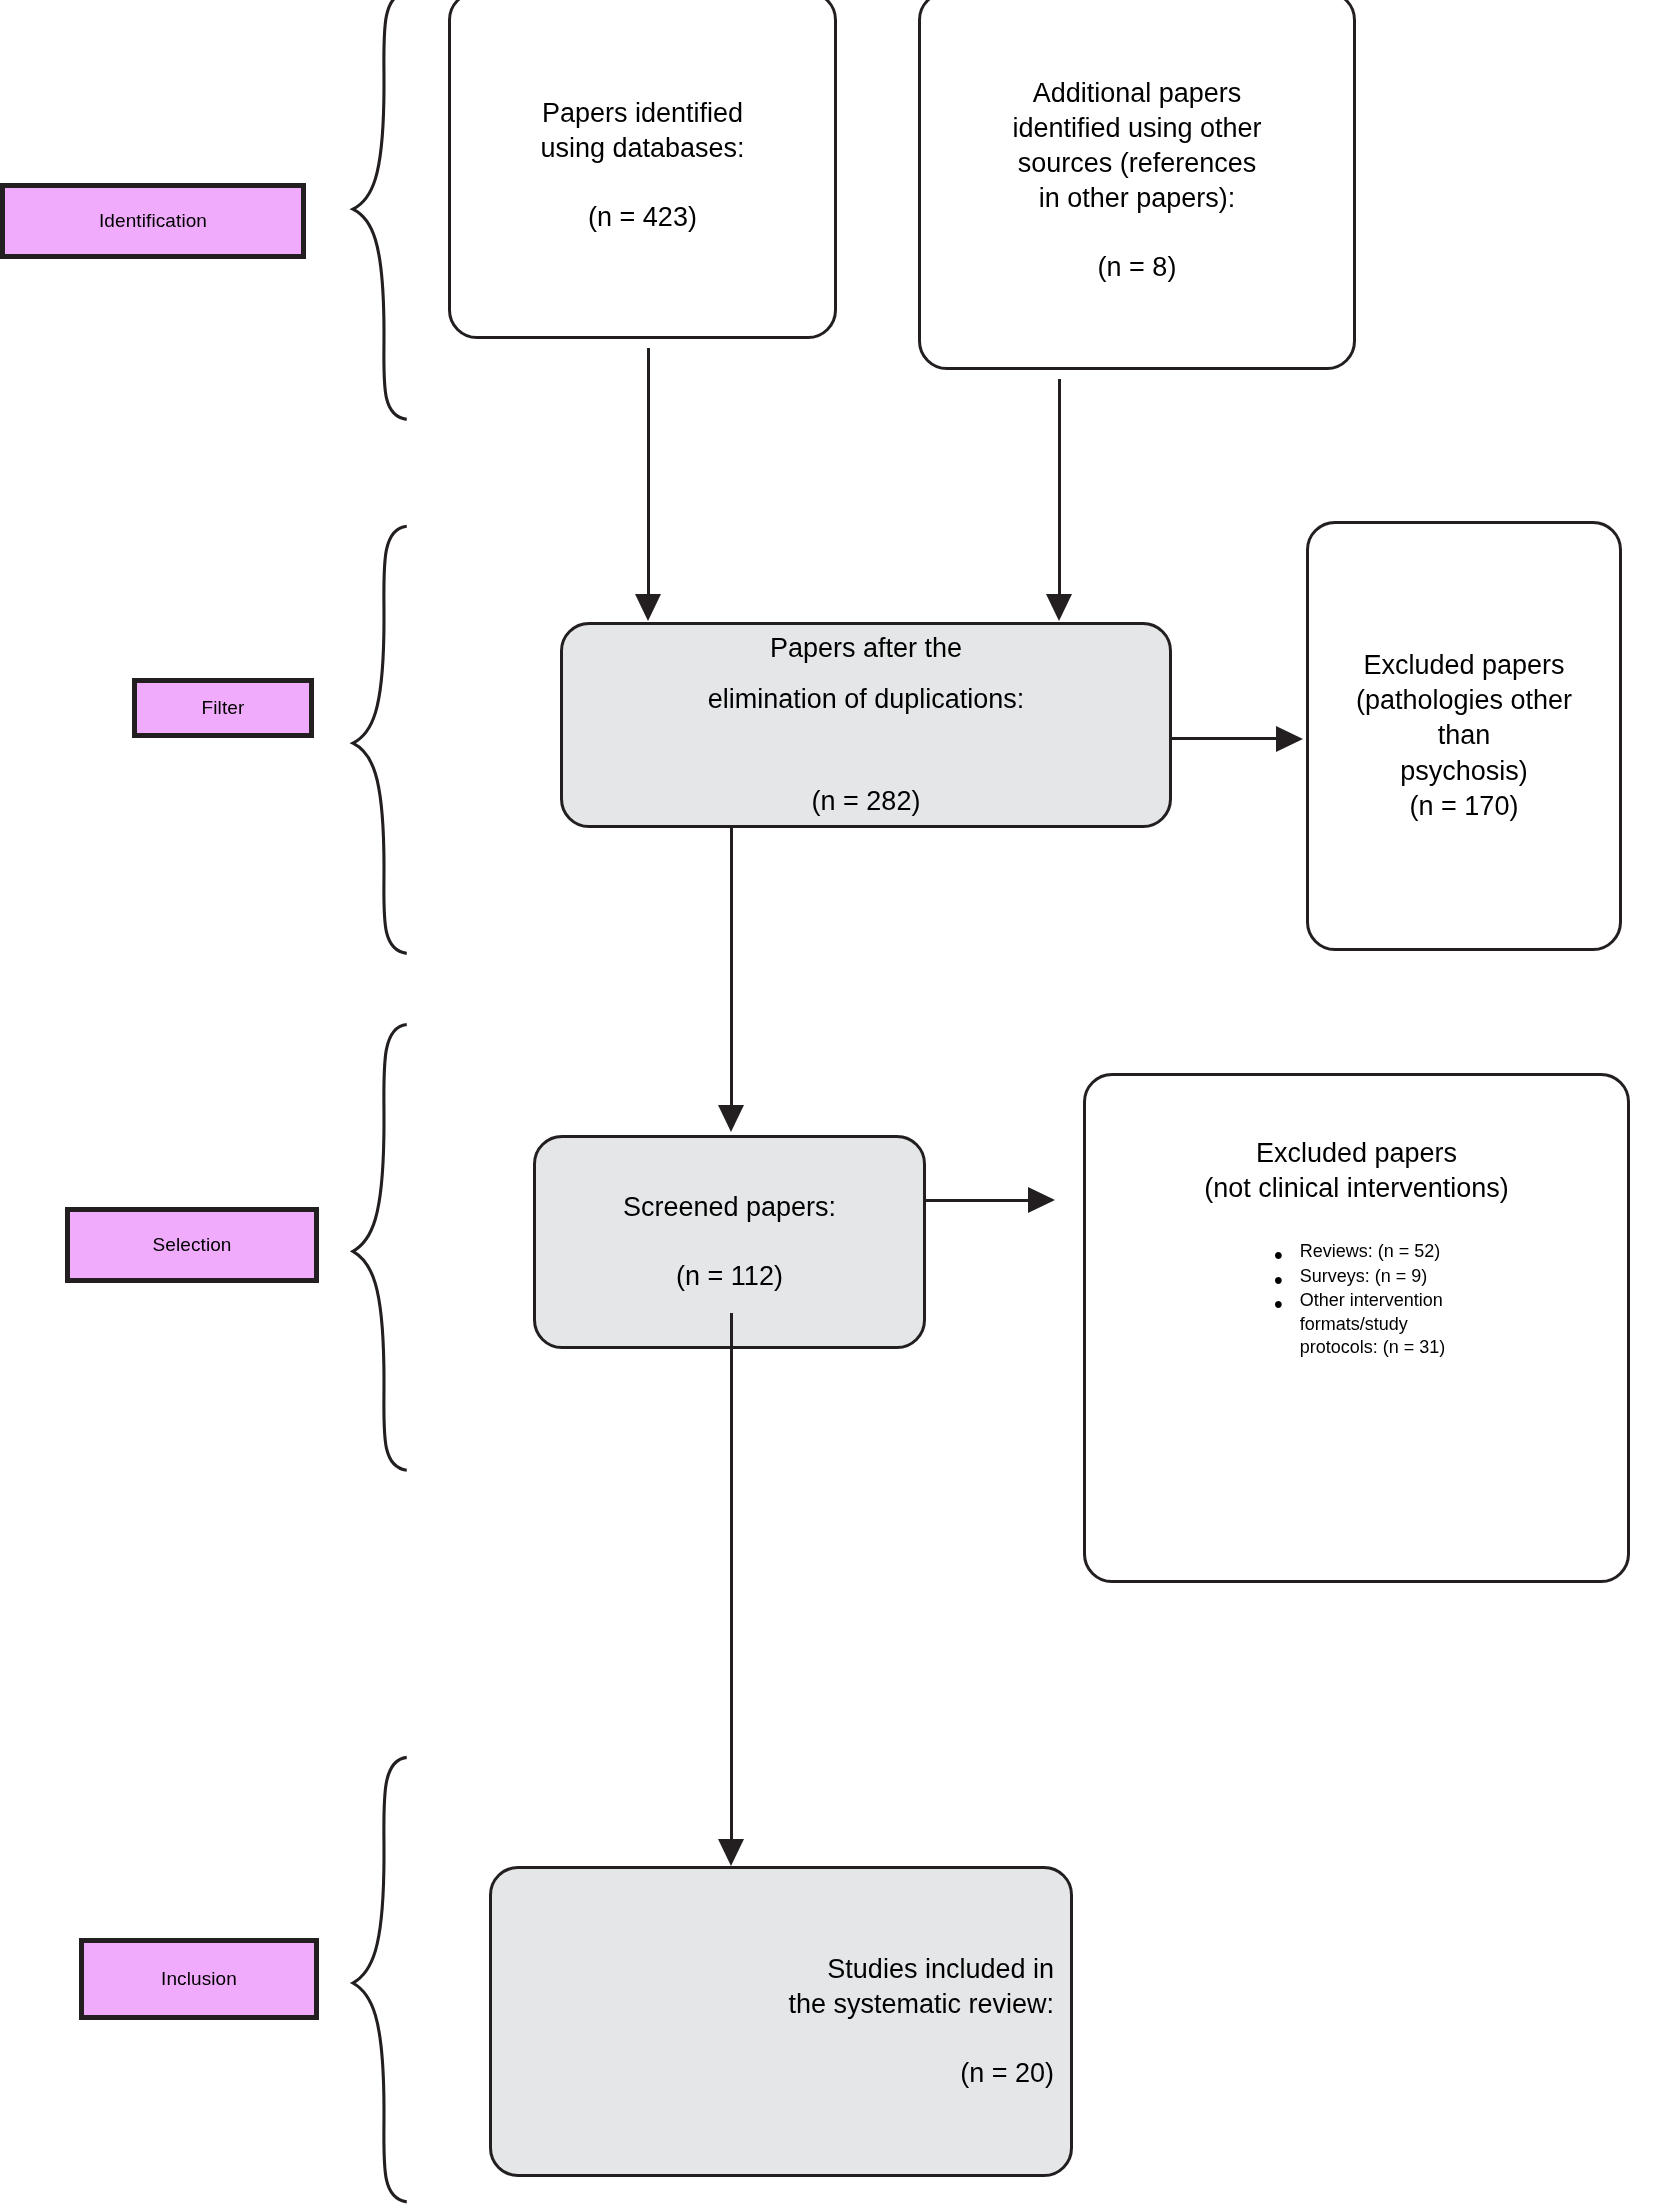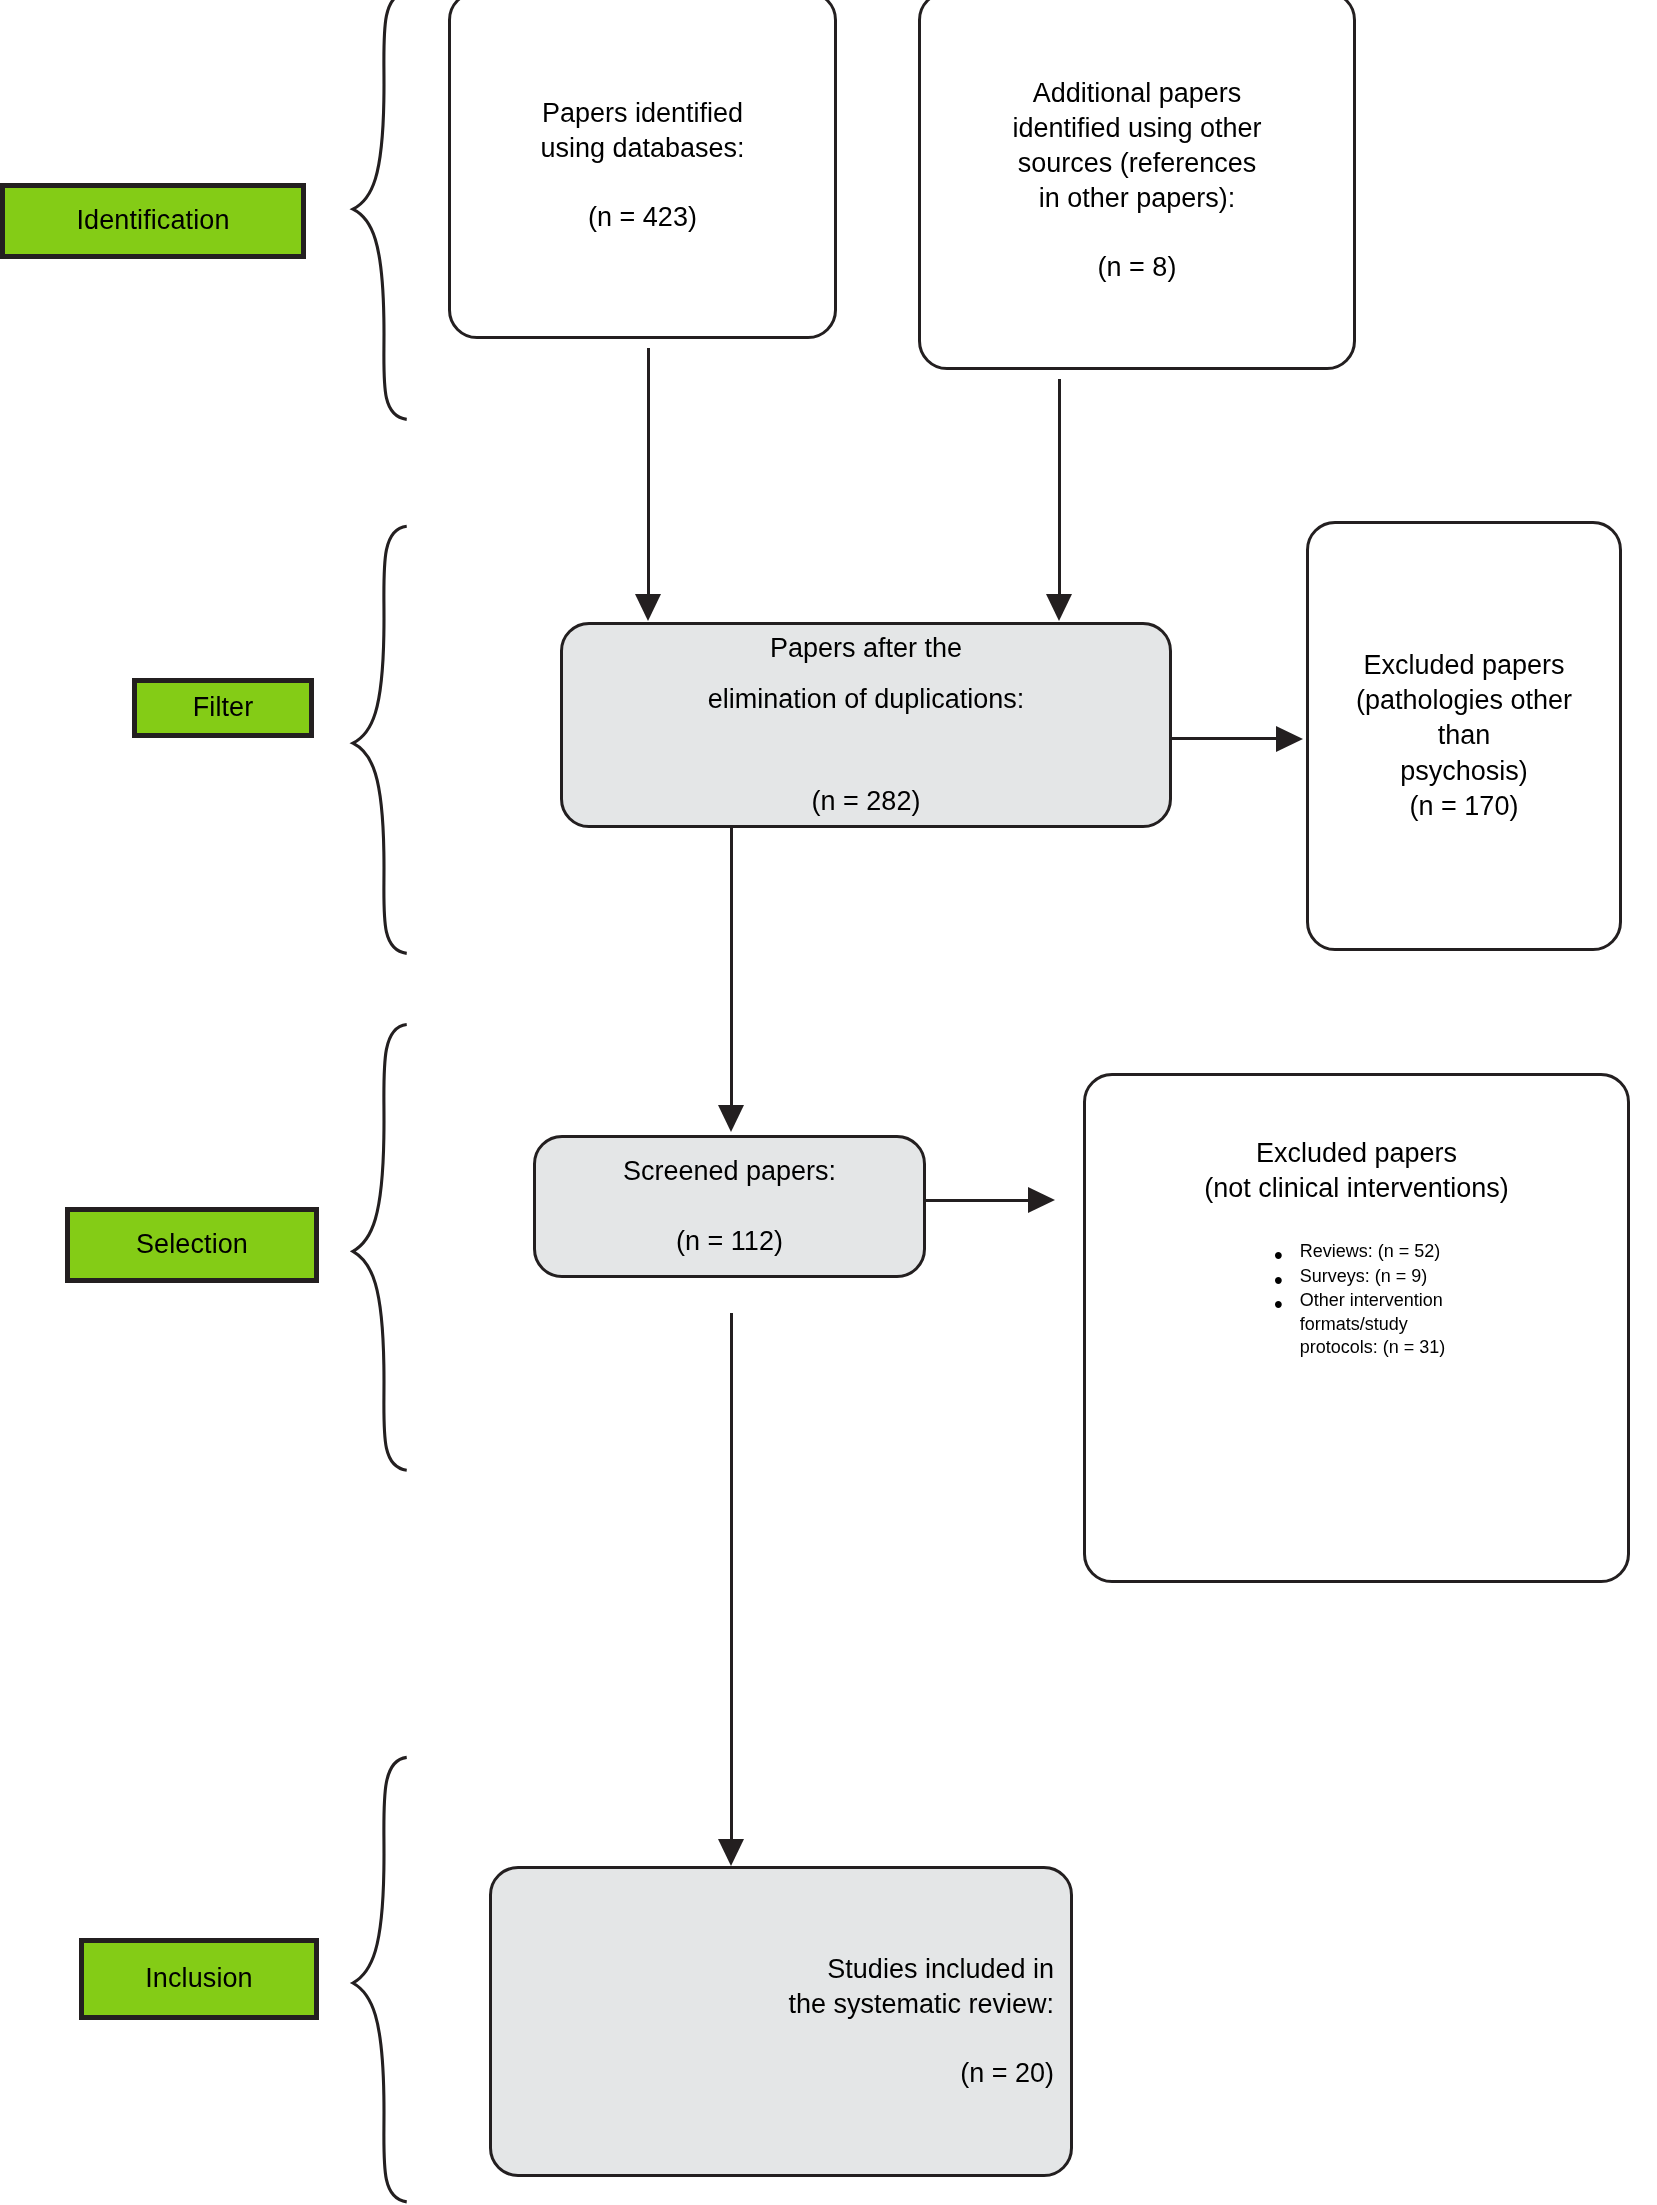--- a/index.html
+++ b/index.html
@@ -14,27 +14,27 @@
     position: relative;
     width: 1658px;
     height: 2205px;
     background: #ffffff;
     overflow: hidden;
   }
   
   .stage-label {
     position: absolute;
     box-sizing: border-box;
-    background: #84cc16;
+    background: #f0abfc;
     border: 5.6px solid #231f20;
     display: flex;
     align-items: center;
     justify-content: center;
     color: #000000;
-    font-size: 27px;
+    font-size: 19px;
     letter-spacing: 0.1px;
     line-height: 1.1;
   }
   
   .flow-box {
     position: absolute;
     box-sizing: border-box;
     border: 3.7px solid #231f20;
     border-radius: 29px;
     display: flex;
@@ -187,21 +187,21 @@
     <span class="line">psychosis)</span>
     <span class="line">(n = 170)</span>
   </div>
 
   <div class="hline" style="left:1172px; top:737px; width:107px;"></div>
   <div class="arrow-right" style="left:1276px; top:726px;"></div>
 
   <div class="vline" style="left:730px; top:828px; height:280px;"></div>
   <div class="arrow-down" style="left:718px; top:1105px;"></div>
 
-  <div class="flow-box grey" style="left:533px; top:1135px; width:393px; height:143px;">
+  <div class="flow-box grey" style="left:533px; top:1135px; width:393px; height:214px;">
     <span class="line">Screened papers:</span>
     <span class="gap"></span>
     <span class="line">(n = 112)</span>
   </div>
 
   <div class="flow-box white" style="left:1083px; top:1073px; width:547px; height:510px; justify-content:flex-start; padding-top:60px;">
     <span class="line">Excluded papers</span>
     <span class="line">(not clinical interventions)</span>
     <span class="gap"></span>
     <ul class="bullet-list">

